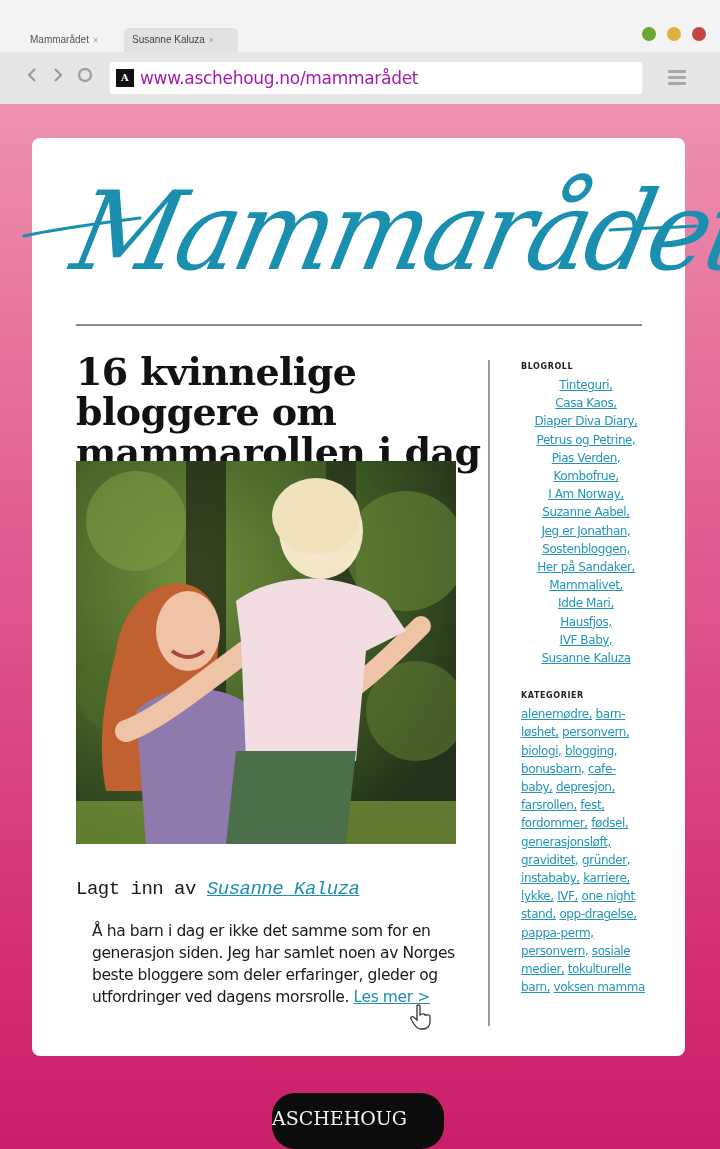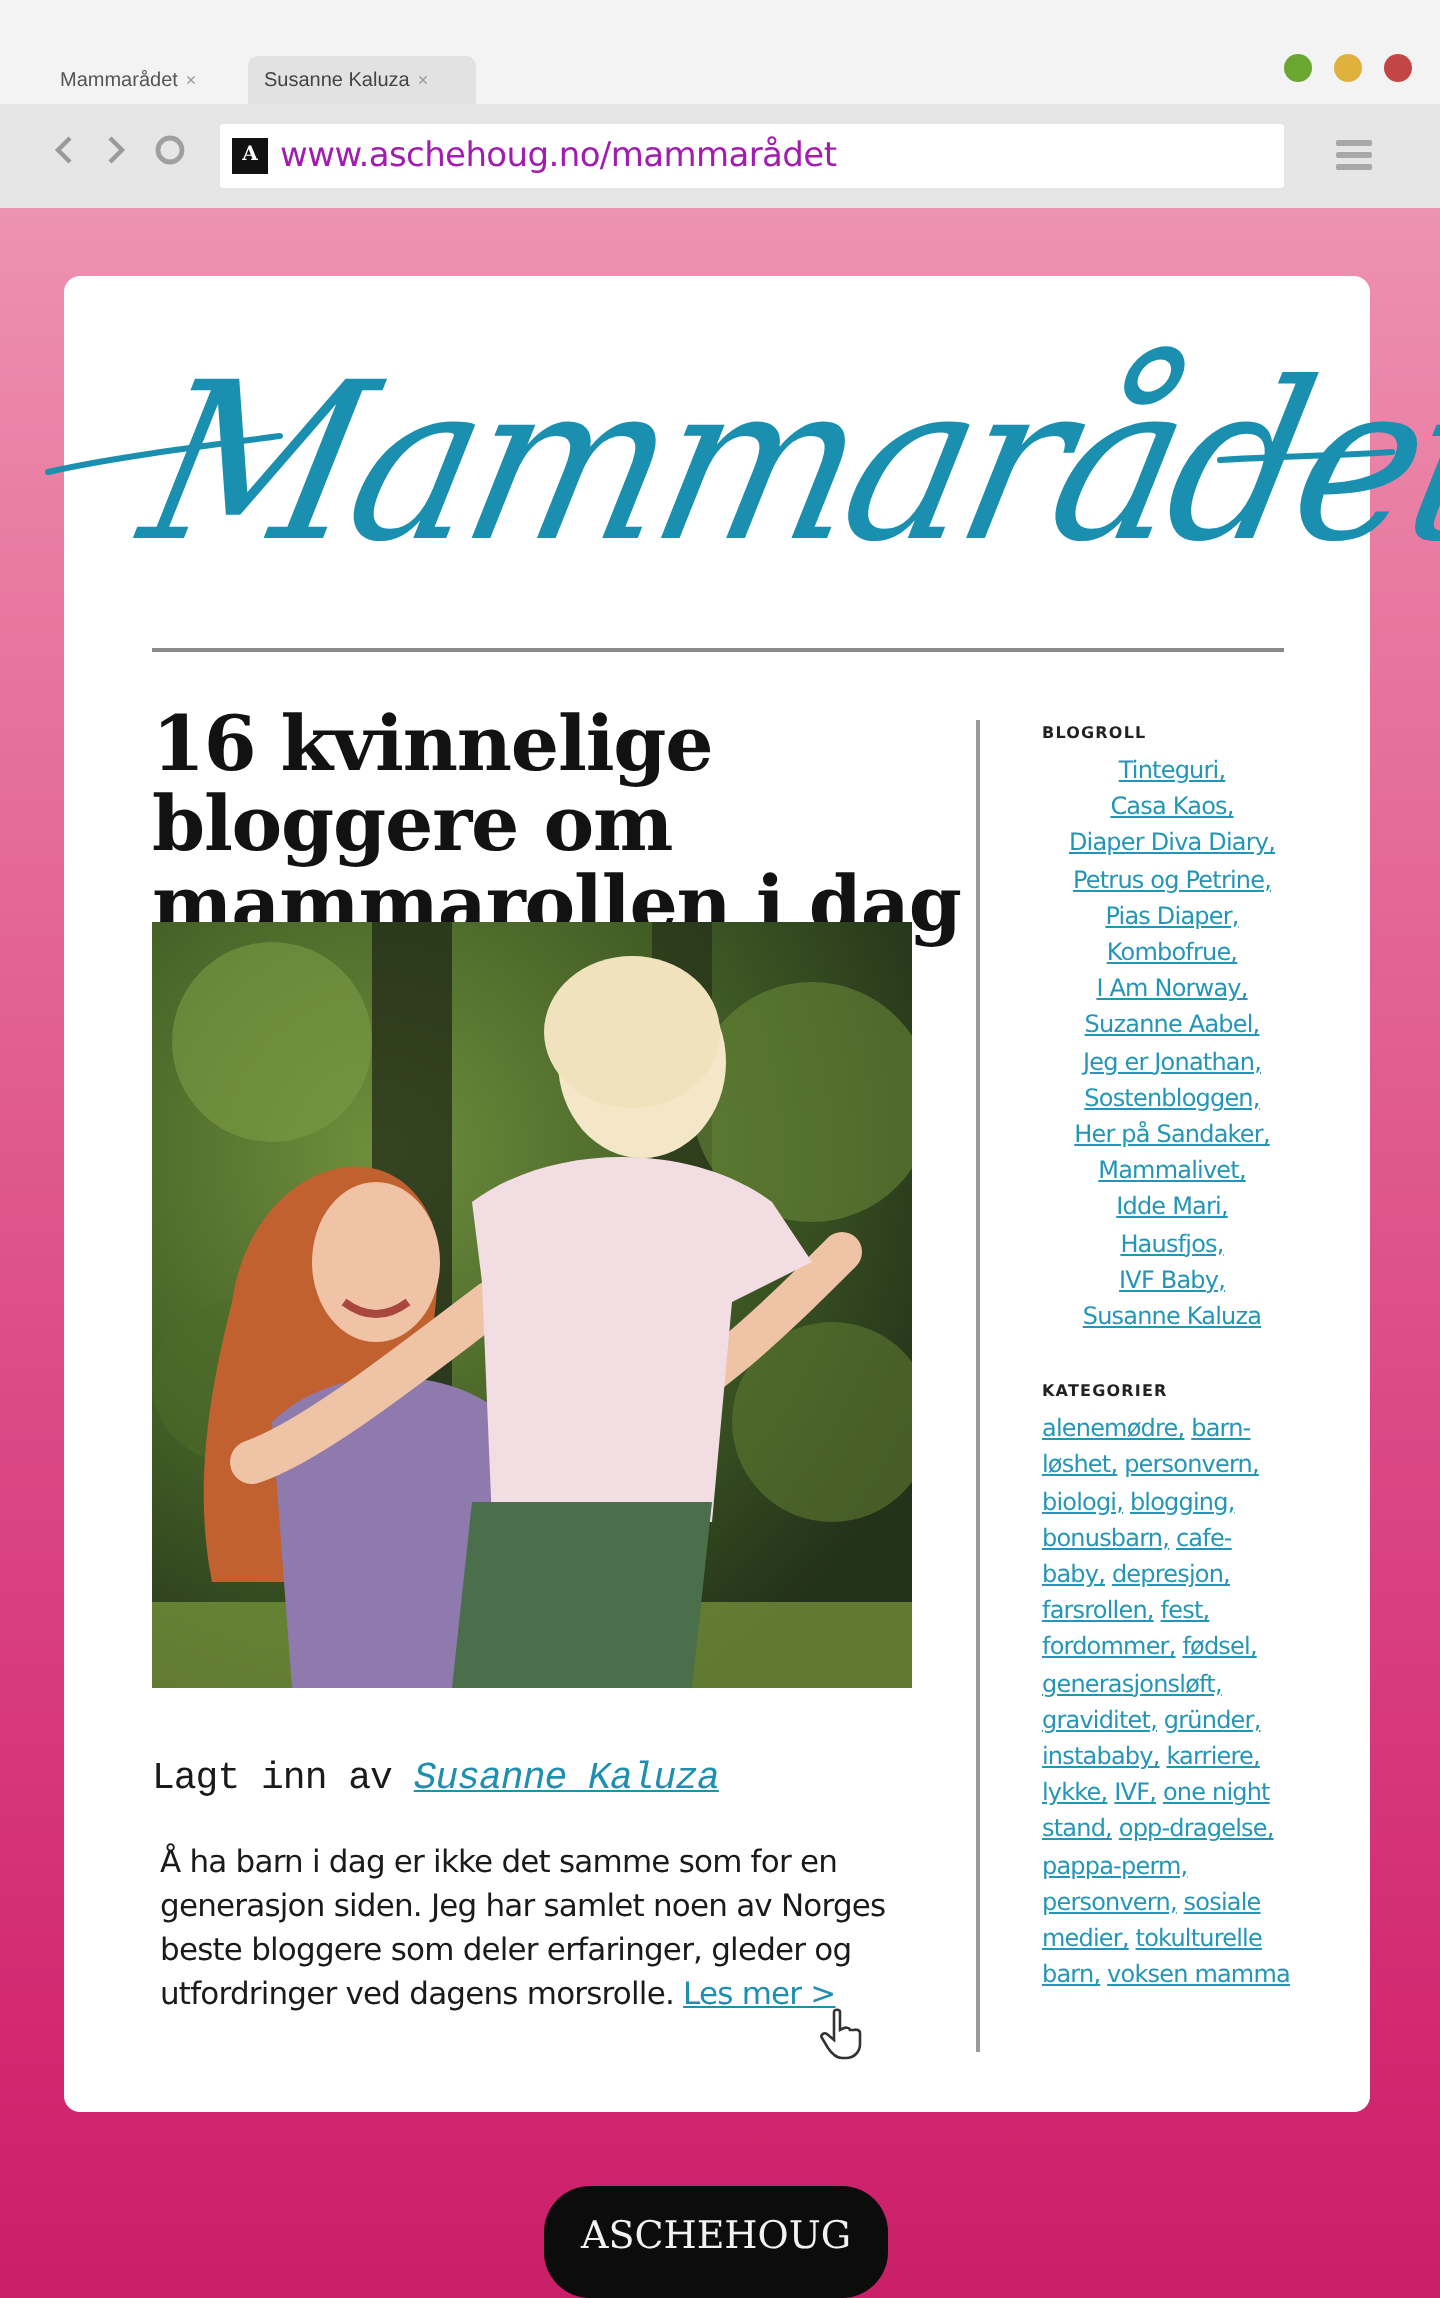--- a/index.html
+++ b/index.html
@@ -76,21 +76,21 @@
     overflow: hidden; background: #2e3d1c;
   }
   .byline {
     position: absolute; left: 44px; top: 740px;
     font-size: 19px; color: #1a1a1a; font-family: Liberation Mono, monospace; letter-spacing: -0.5px;
   }
   .byline a {
     color: #1f8faf; font-style: italic; text-decoration: underline;
   }
   .excerpt {
-    position: absolute; left: 48px; top: 782px; width: 400px;
+    position: absolute; left: 60px; top: 782px; width: 400px;
     font-family: "DejaVu Sans", sans-serif; font-size: 15.5px; line-height: 22px;
     color: #1a1a1a; letter-spacing: -0.4px;
   }
   .excerpt a { color: #1f8faf; text-decoration: underline; }
   .cursor { position: absolute; left: 378px; top: 866px; }
   .vrule {
     position: absolute; left: 456px; top: 222px; width: 2px; height: 666px; background: #9a9a9a;
   }
   .sidebar {
     position: absolute; left: 489px; top: 224px; width: 130px;
@@ -102,21 +102,21 @@
   .side-list { font-size: 12px; line-height: 18.2px; color: #2496b5; letter-spacing: -0.4px; }
   .side-list a { color: #2496b5; text-decoration: underline; }
   .side-list.blogroll a { display: block; text-align: center; }
   .kat { margin-top: 24px; }
   .kat .side-list { line-height: 18.2px; width: 124px; }
 
   .publisher {
     position: absolute; left: 272px; top: 1093px; width: 172px; height: 56px;
     background: #0c0c0c; color: #f2f2f2;
     font-family: "DejaVu Serif", serif; font-size: 19px; letter-spacing: 0px;
-    text-align: center; line-height: 50px; border-radius: 23px;
+    text-align: left; line-height: 50px; border-radius: 23px;
   }
 </style>
 </head>
 <body>
 
 <div class="chrome">
   <div class="tabbar">
     <div class="tab t1">
       <span>Mammarådet</span><span class="x">×</span>
     </div>
@@ -219,21 +219,21 @@
 
   <div class="vrule"></div>
 
   <aside class="sidebar">
     <div class="side-heading">BLOGROLL</div>
     <div class="side-list blogroll">
       <a>Tinteguri,</a>
       <a>Casa Kaos,</a>
       <a>Diaper Diva Diary,</a>
       <a>Petrus og Petrine,</a>
-      <a>Pias Diaper,</a>
+      <a>Pias Verden,</a>
       <a>Kombofrue,</a>
       <a>I Am Norway,</a>
       <a>Suzanne Aabel,</a>
       <a>Jeg er Jonathan,</a>
       <a>Sostenbloggen,</a>
       <a>Her på Sandaker,</a>
       <a>Mammalivet,</a>
       <a>Idde Mari,</a>
       <a>Hausfjos,</a>
       <a>IVF Baby,</a>

